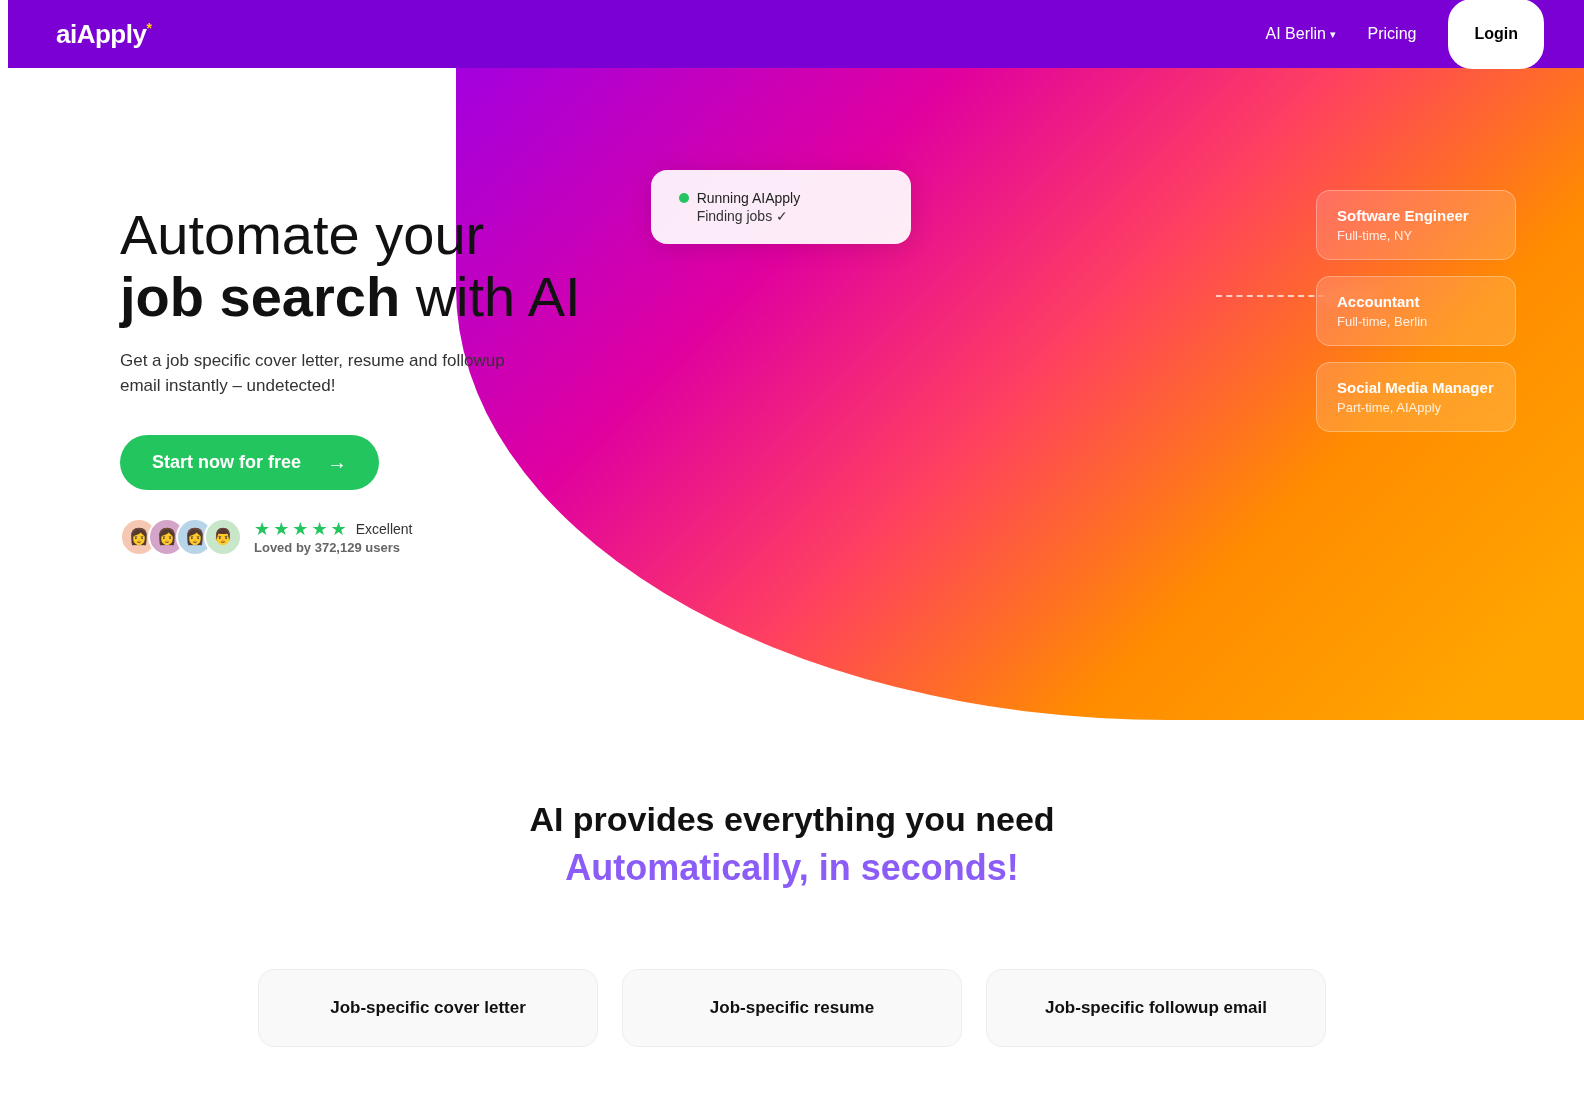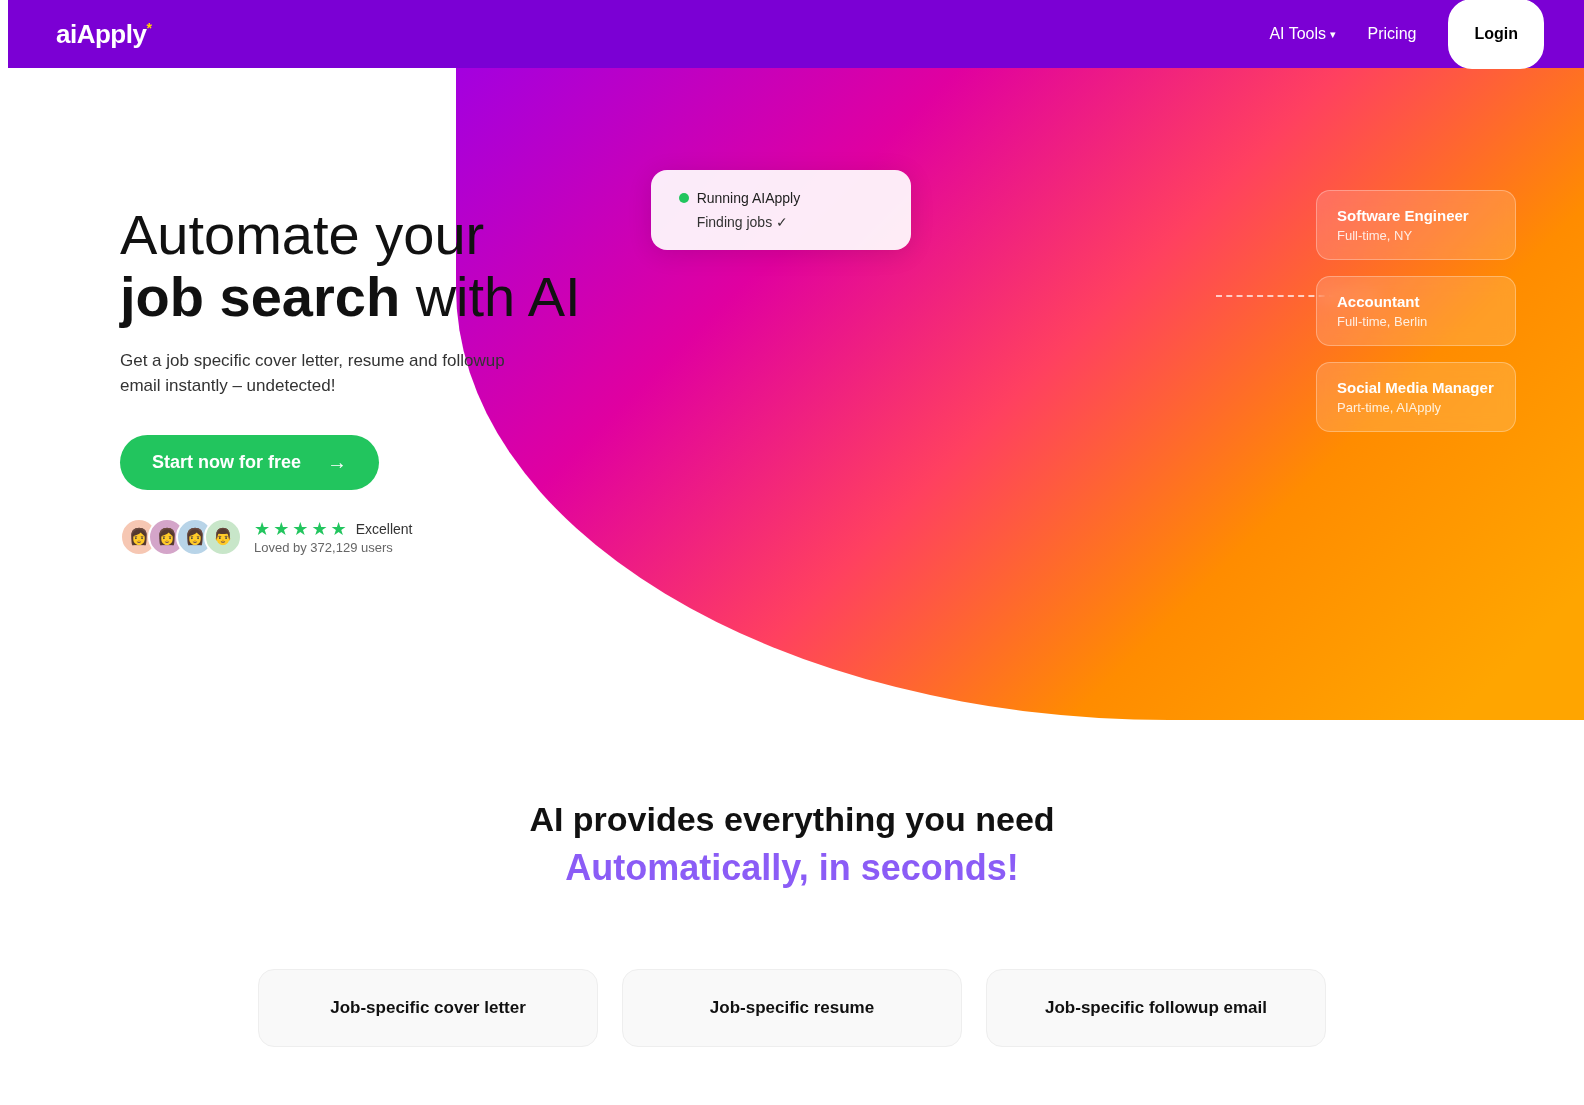--- a/index.html
+++ b/index.html
@@ -75,34 +75,34 @@
       width: 38px; height: 38px; border-radius: 50%; border: 2px solid #fff;
       margin-right: -10px; overflow: hidden; background: #ccc;
       display: flex; align-items: center; justify-content: center; font-size: 16px;
     }
     .avatar-img:last-child { margin-right: 0; }
     .stars-block { display: flex; flex-direction: column; }
     .stars { display: flex; gap: 3px; align-items: center; }
     .star-icon { color: #22c55e; font-size: 18px; }
     .star-half { color: #22c55e; font-size: 18px; }
     .rating-label { font-size: 14px; color: #333; }
-    .rating-sub { font-size: 13px; color: #666; }
+    .rating-sub { font-size: 13px; color: #666; font-weight: bold; }
 
     
     .hero-right {
       flex: 1; position: relative; height: 500px; margin-left: 40px;
     }
 
     .running-card {
       position: absolute; top: 40px; left: 30px;
       background: rgba(255,255,255,0.92); border-radius: 16px;
       padding: 20px 28px; box-shadow: 0 4px 24px rgba(0,0,0,0.12);
       width: 260px; z-index: 3;
     }
-    .running-status { display: flex; align-items: center; gap: 8px; font-size: 14px; color: #222; margin-bottom: 8px; }
+    .running-status { display: flex; align-items: center; gap: 8px; font-size: 14px; color: #222; margin-bottom: 2px; }
     .green-dot { width: 10px; height: 10px; background: #22c55e; border-radius: 50%; flex-shrink: 0; }
     .running-jobs { font-size: 14px; color: #333; margin-left: 18px; }
 
     
     .dashed-line {
       position: absolute; top: 165px; right: 160px; width: 160px; border-top: 2px dashed rgba(255,255,255,0.7);
       z-index: 2;
     }
 
     
@@ -143,21 +143,21 @@
   </style>
 </head>
 <body>
 
 <nav>
   <div class="nav-logo">
     <span>aiApply</span><span class="star">*</span>
   </div>
   <div class="nav-right">
     <a class="nav-link">
-      <span>AI Tools</span>
+      <span>AI Berlin</span>
       <span class="chevron">▾</span>
     </a>
     <a class="nav-link">
       <span>Pricing</span>
     </a>
     <button class="login-btn">Login</button>
   </div>
 </nav>
 
 <section class="hero">

